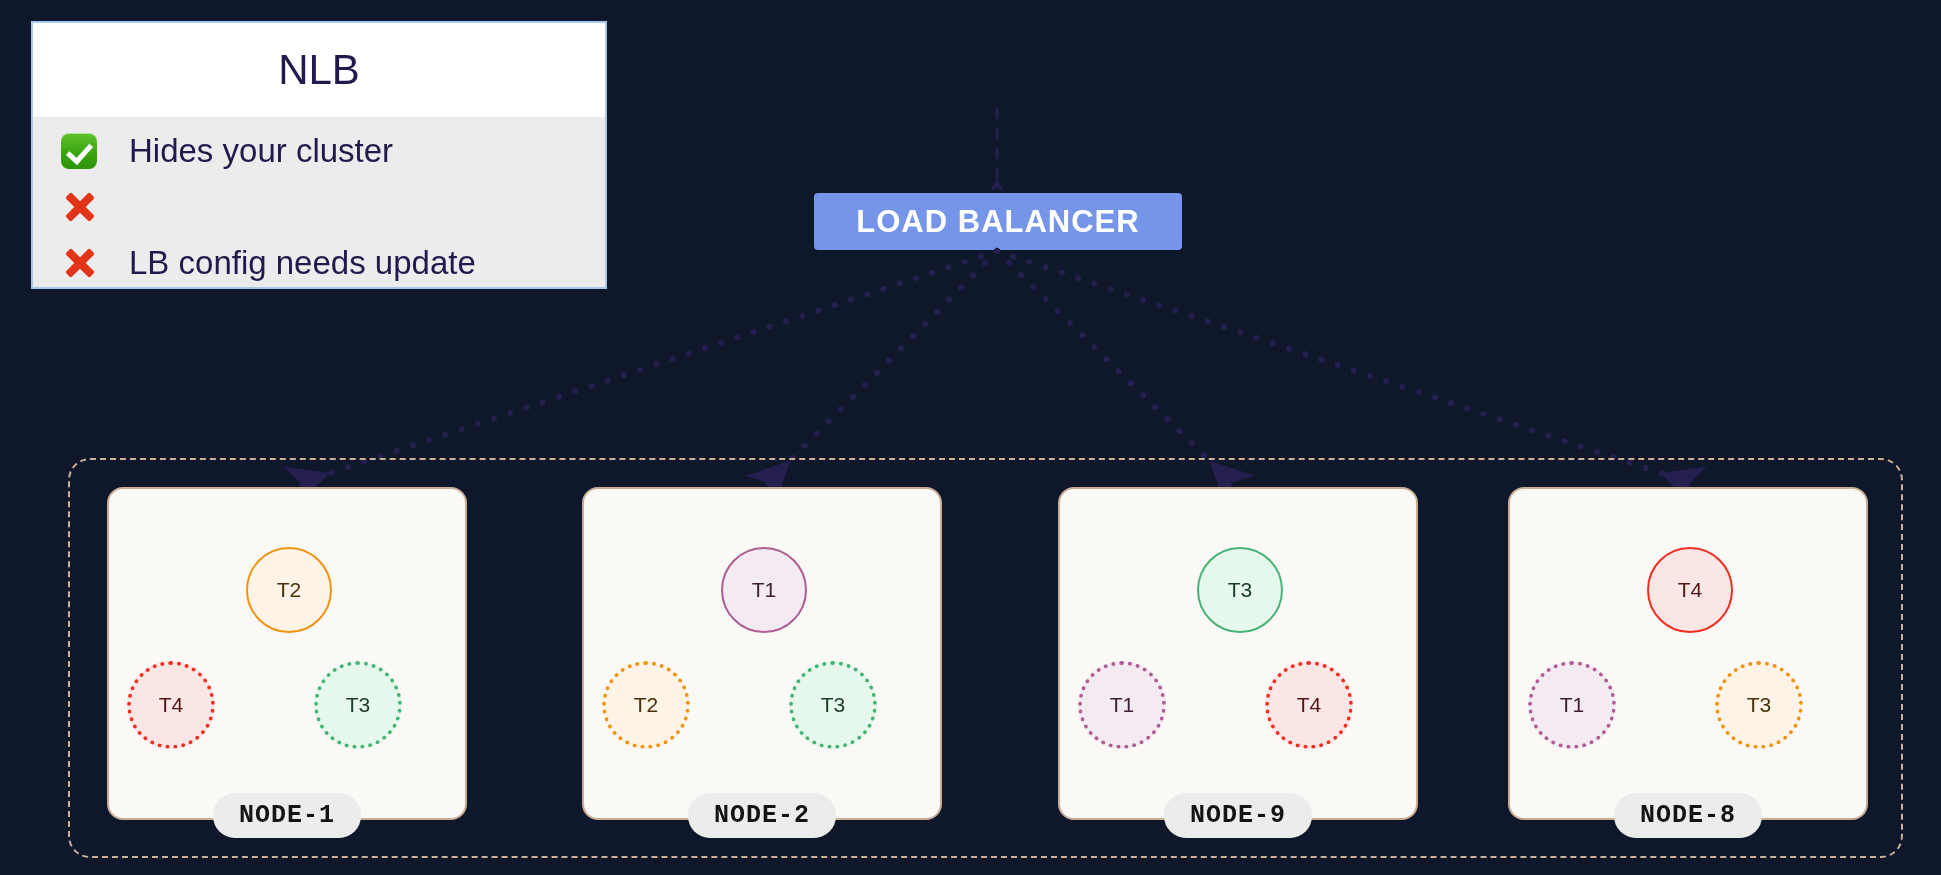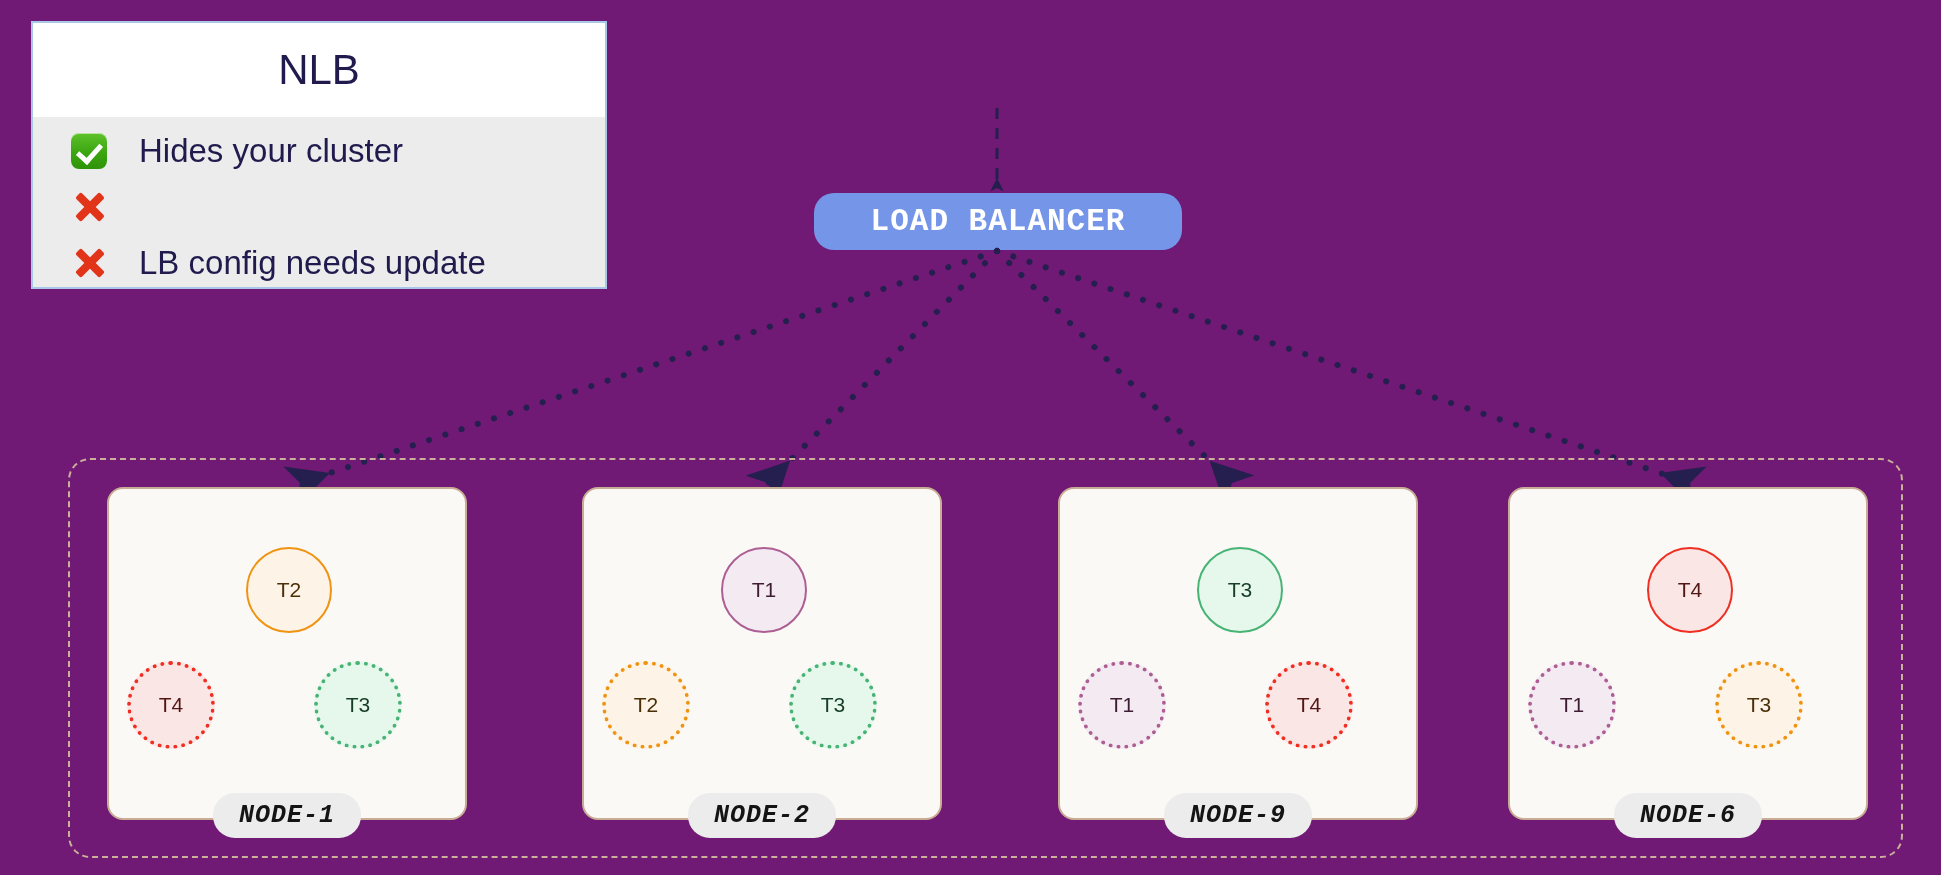--- a/index.html
+++ b/index.html
@@ -7,21 +7,21 @@
     padding: 0;
     background: #ffffff;
   }
   body {
     font-family: "Liberation Sans", sans-serif;
   }
   #canvas {
     position: relative;
     width: 1941px;
     height: 875px;
-    background: #701a75;
+    background: #0f172a;
     overflow: hidden;
   }
 
   
   #nlb-box {
     position: absolute;
     left: 31px;
     top: 21px;
     width: 576px;
     height: 268px;
@@ -41,21 +41,21 @@
   #nlb-body {
     background: #ececec;
     height: calc(100% - 94px);
     padding: 6px 0 0 0;
     box-sizing: border-box;
   }
   .nlb-row {
     display: flex;
     align-items: center;
     height: 56px;
-    padding-left: 28px;
+    padding-left: 18px;
   }
   .nlb-ico {
     width: 56px;
     flex: 0 0 56px;
     display: flex;
     align-items: center;
     justify-content: center;
   }
   .ico-check {
     width: 36px;
@@ -118,27 +118,27 @@
     letter-spacing: .5px;
   }
 
   
   #lb-node {
     position: absolute;
     left: 814px;
     top: 193px;
     width: 368px;
     height: 57px;
-    border-radius: 20px;
+    border-radius: 4px;
     background: #7595e9;
     display: flex;
     align-items: center;
     justify-content: center;
     color: #ffffff;
-    font-family: Liberation Mono, monospace;
+    font-family: Liberation Sans, sans-serif;
     font-size: 31px;
     font-weight: bold;
     letter-spacing: 1px;
   }
 
   
   #edges {
     position: absolute;
     left: 0; top: 0;
     width: 1941px;
@@ -176,21 +176,20 @@
     transform: translateX(-50%);
     background: #ececec;
     border-radius: 22px;
     padding: 8px 26px;
     font-family: "Liberation Mono", monospace;
     font-size: 25px;
     font-weight: bold;
     color: #141414;
     letter-spacing: 1px;
     white-space: nowrap;
-    font-style: italic;
   }
 
   
   .tcircle {
     position: absolute;
     border-radius: 50%;
     display: flex;
     align-items: center;
     justify-content: center;
     font-size: 21px;
@@ -292,16 +291,16 @@
     <div class="tcircle primary pos-main t-T3">T3</div>
     <div class="tcircle replica pos-left t-T1">T1</div>
     <div class="tcircle replica pos-right t-T4">T4</div>
     <div class="node-label">NODE-9</div>
   </div>
 
   <div class="node-box" id="node-4" style="left: 1508px;">
     <div class="tcircle primary pos-main t-T4">T4</div>
     <div class="tcircle replica pos-left t-T1">T1</div>
     <div class="tcircle replica pos-right t-T3 orange">T3</div>
-    <div class="node-label">NODE-6</div>
+    <div class="node-label">NODE-8</div>
   </div>
 
 </div>
 
 </body></html>

